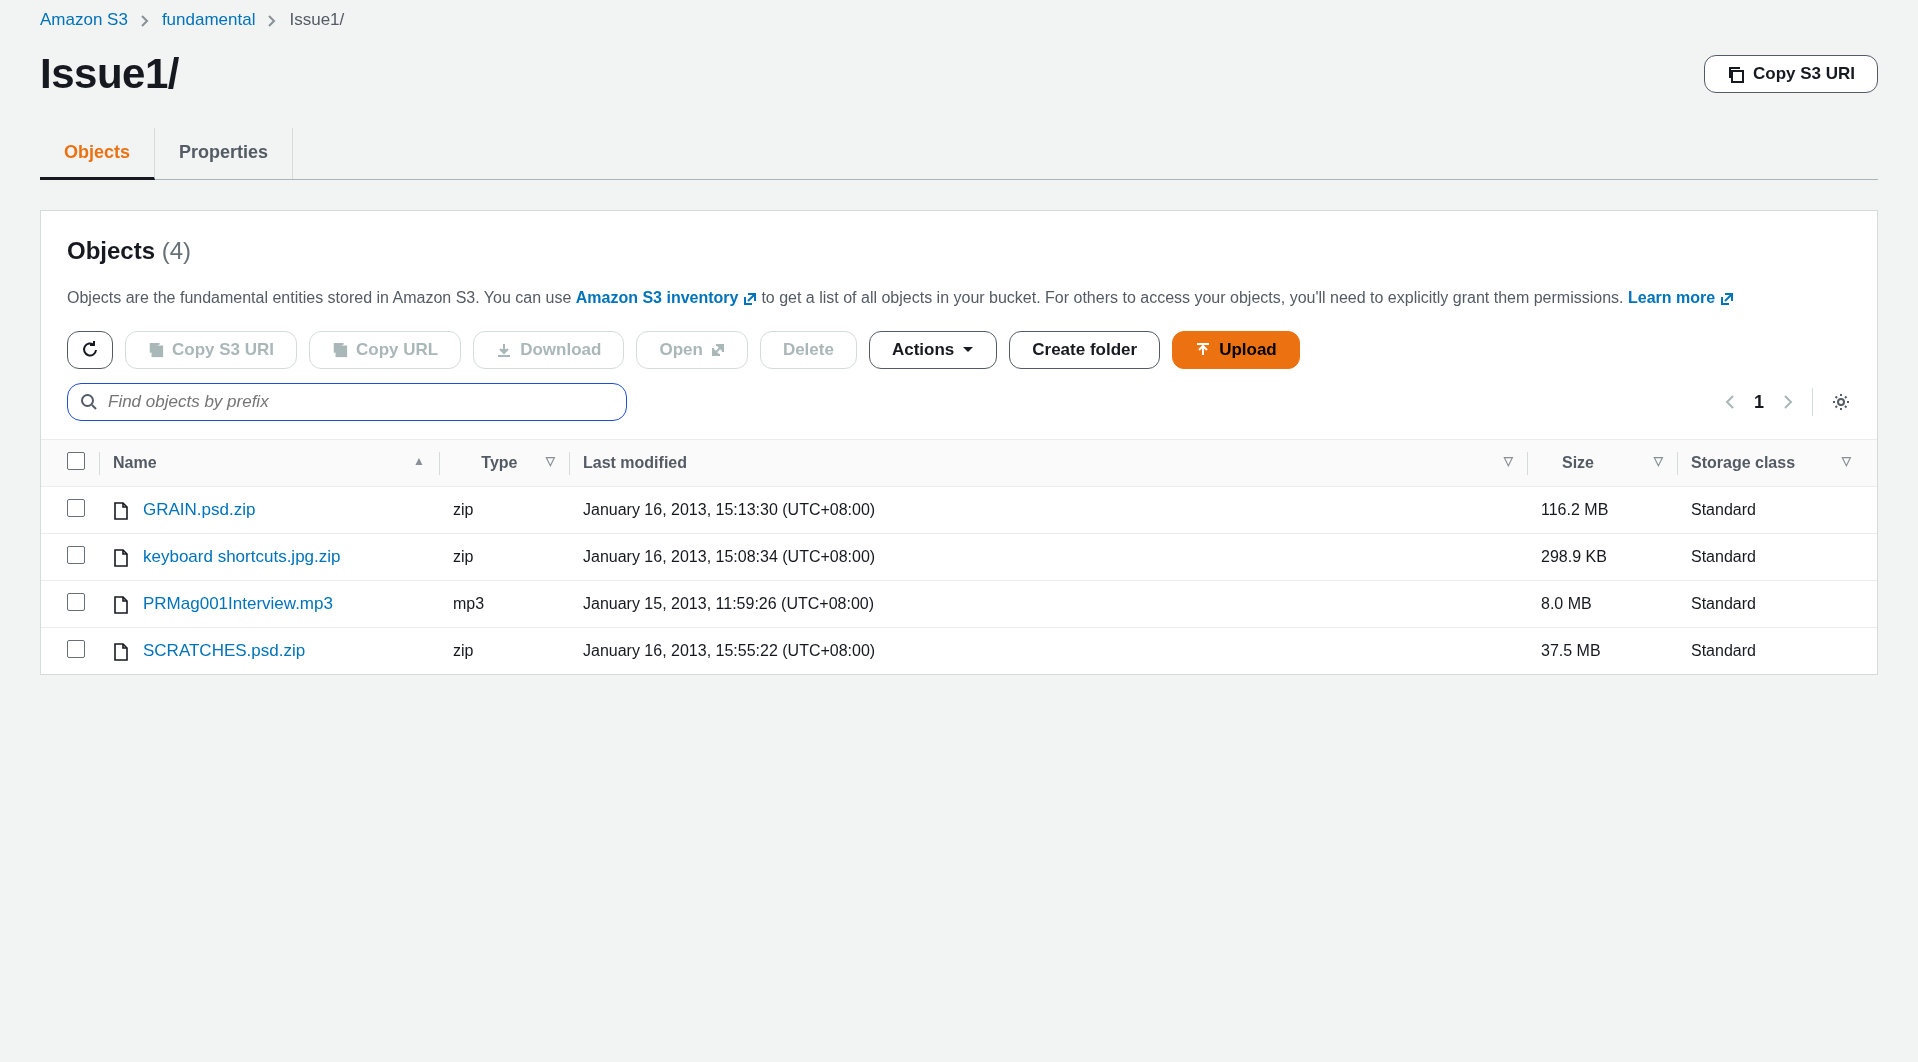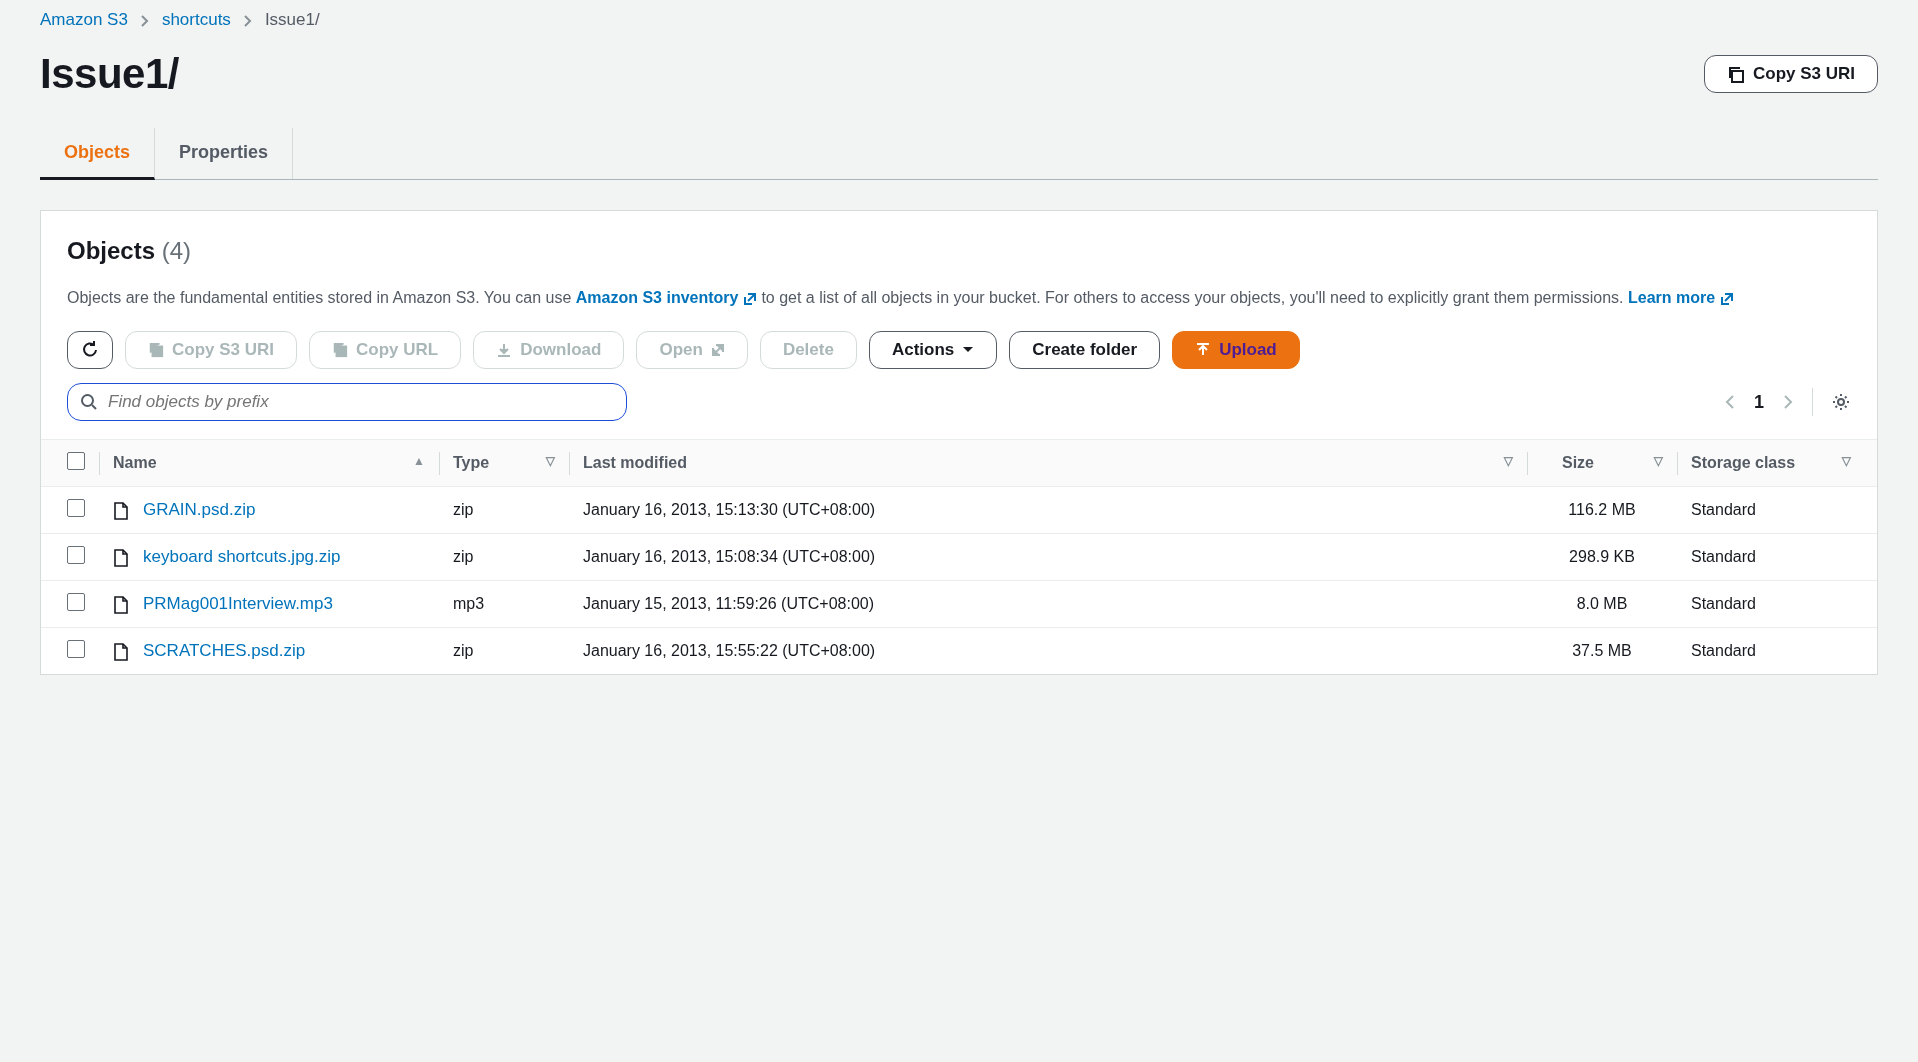--- a/index.html
+++ b/index.html
@@ -14,21 +14,21 @@
 
 
 .header-row { display: flex; justify-content: space-between; align-items: center; margin-bottom: 30px; }
 .page-title { font-size: 42px; font-weight: 700; color: #16191f; letter-spacing: -0.5px; }
 
 
 .btn { display: inline-flex; align-items: center; gap: 8px; padding: 8px 22px; border: 1px solid #545b64; background: #fff; border-radius: 12px; font-size: 17px; font-weight: 700; color: #16191f; cursor: pointer; }
 .btn.icon-only { padding: 8px 12px; }
 .btn.disabled { color: #aab7b8; border-color: #d5dbdb; cursor: default; }
 .btn.disabled svg { stroke: #aab7b8; fill: #aab7b8; }
-.btn.primary { background: #ec7211; border-color: #ec7211; color: #4c1d95; }
+.btn.primary { background: #ec7211; border-color: #ec7211; color: #000000; }
 .btn.primary svg { stroke: #fff; }
 
 
 .tabs { display: flex; border-bottom: 1px solid #aab7b8; margin-bottom: 30px; }
 .tab { padding: 14px 24px; font-size: 18px; font-weight: 700; color: #545b64; cursor: pointer; border-right: 1px solid #d5dbdb; }
 .tab.active { color: #ec7211; border-bottom: 3px solid #16191f; margin-bottom: -1px; }
 
 
 .panel { background: #fff; border: 1px solid #d5dbdb; padding: 26px 26px 0 26px; }
 .panel-title { font-size: 24px; font-weight: 700; margin-bottom: 20px; }
@@ -51,40 +51,40 @@
 
 
 .table { width: 100%; border-collapse: collapse; margin: 0 -26px; width: calc(100% + 52px); }
 .table th, .table td { text-align: left; padding: 12px 14px; border-bottom: 1px solid #eaeded; font-size: 16px; }
 .table thead th { border-top: 1px solid #eaeded; border-bottom: 1px solid #eaeded; color: #545b64; font-weight: 700; background: #fafafa; position: relative; }
 .table thead th .col-sep { position: absolute; left: 0; top: 25%; bottom: 25%; width: 1px; background: #d5dbdb; }
 .table thead th:first-child .col-sep { display: none; }
 .table thead th .sort { float: right; color: #879196; font-size: 12px; }
 .table tbody tr:last-child td { border-bottom: none; }
 .table td.name-cell a { color: #0073bb; text-decoration: none; font-size: 17px; }
-.table td.size-cell { text-align: center; }
+.table td.size-cell { text-align: left; }
 .table th.size-th { text-align: left; }
 .checkbox { width: 18px; height: 18px; border: 1px solid #687078; border-radius: 2px; display: inline-block; background: #fff; cursor: pointer; }
 .file-icon { margin-right: 14px; vertical-align: middle; }
 
 svg { display: inline-block; vertical-align: middle; }
 </style>
 </head>
 <body>
 
 <div class="container">
 
   <nav class="breadcrumb">
     <a href="#">Amazon S3</a>
     <span class="sep">
       <svg width="10" height="14" viewBox="0 0 10 14">
           <path d="M2 2 L7 7 L2 12" stroke="#879196" stroke-width="2" fill="none"></path>
         </svg>
     </span>
-    <a href="#">shortcuts</a>
+    <a href="#">fundamental</a>
     <span class="sep">
       <svg width="10" height="14" viewBox="0 0 10 14">
           <path d="M2 2 L7 7 L2 12" stroke="#879196" stroke-width="2" fill="none"></path>
         </svg>
     </span>
     <span class="current">Issue1/</span>
   </nav>
 
   <div class="header-row">
     <h1 class="page-title">Issue1/</h1>
@@ -239,21 +239,21 @@
           </span>
         </span>
       </div>
     </div>
 
     <table class="table">
       <thead>
         <tr>
           <th style="width:50px; padding-left:26px;"><span class="checkbox"></span></th>
           <th style="width:340px;"><span class="col-sep"></span><span>Name</span><span class="sort">▲</span></th>
-          <th style="width:130px;"><span class="col-sep"></span><span>Type</span><span class="sort">▽</span></th>
+          <th style="width:130px;text-align:center;"><span class="col-sep"></span><span>Type</span><span class="sort">▽</span></th>
           <th><span class="col-sep"></span><span>Last modified</span><span class="sort">▽</span></th>
           <th class="size-th" style="width:150px;padding-left:35px;"><span class="col-sep"></span><span>Size</span><span class="sort">▽</span></th>
           <th style="width:200px; padding-right:26px;"><span class="col-sep"></span><span>Storage class</span><span class="sort">▽</span></th>
         </tr>
       </thead>
       <tbody id="table-body">
           <tr>
             <td style="padding-left:26px;"><span class="checkbox"></span></td>
             <td class="name-cell"><span class="file-icon"><svg width="16" height="18" viewBox="0 0 16 18" fill="none" stroke="#16191f" stroke-width="1.6">
                   <path d="M2 1 H10 L14 5 V17 H2 Z"></path>

